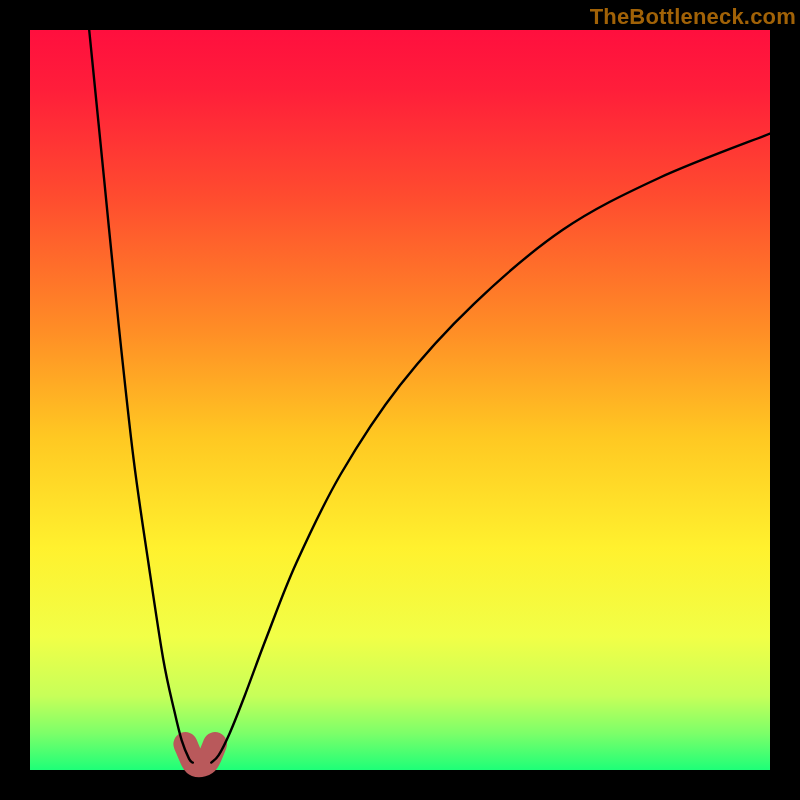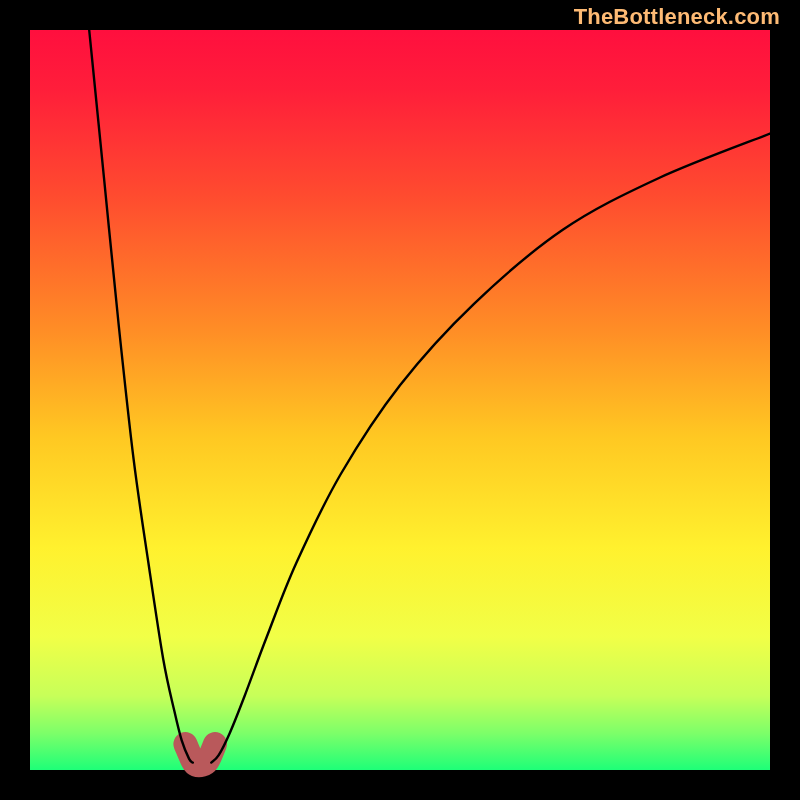--- a/index.html
+++ b/index.html
@@ -6,25 +6,25 @@
     margin: 0;
     padding: 0;
     width: 800px;
     height: 800px;
     background: #000;
     overflow: hidden;
   }
   .watermark {
     position: absolute;
     top: 4px;
-    right: 20px;
+    right: 4px;
     font-family: Arial, Helvetica, sans-serif;
     font-size: 22px;
     font-weight: bold;
-    color: #fdba74;
+    color: #a16207;
     letter-spacing: 0.2px;
     z-index: 10;
   }
   svg {
     display: block;
   }
 </style>
 </head>
 <body>
 

